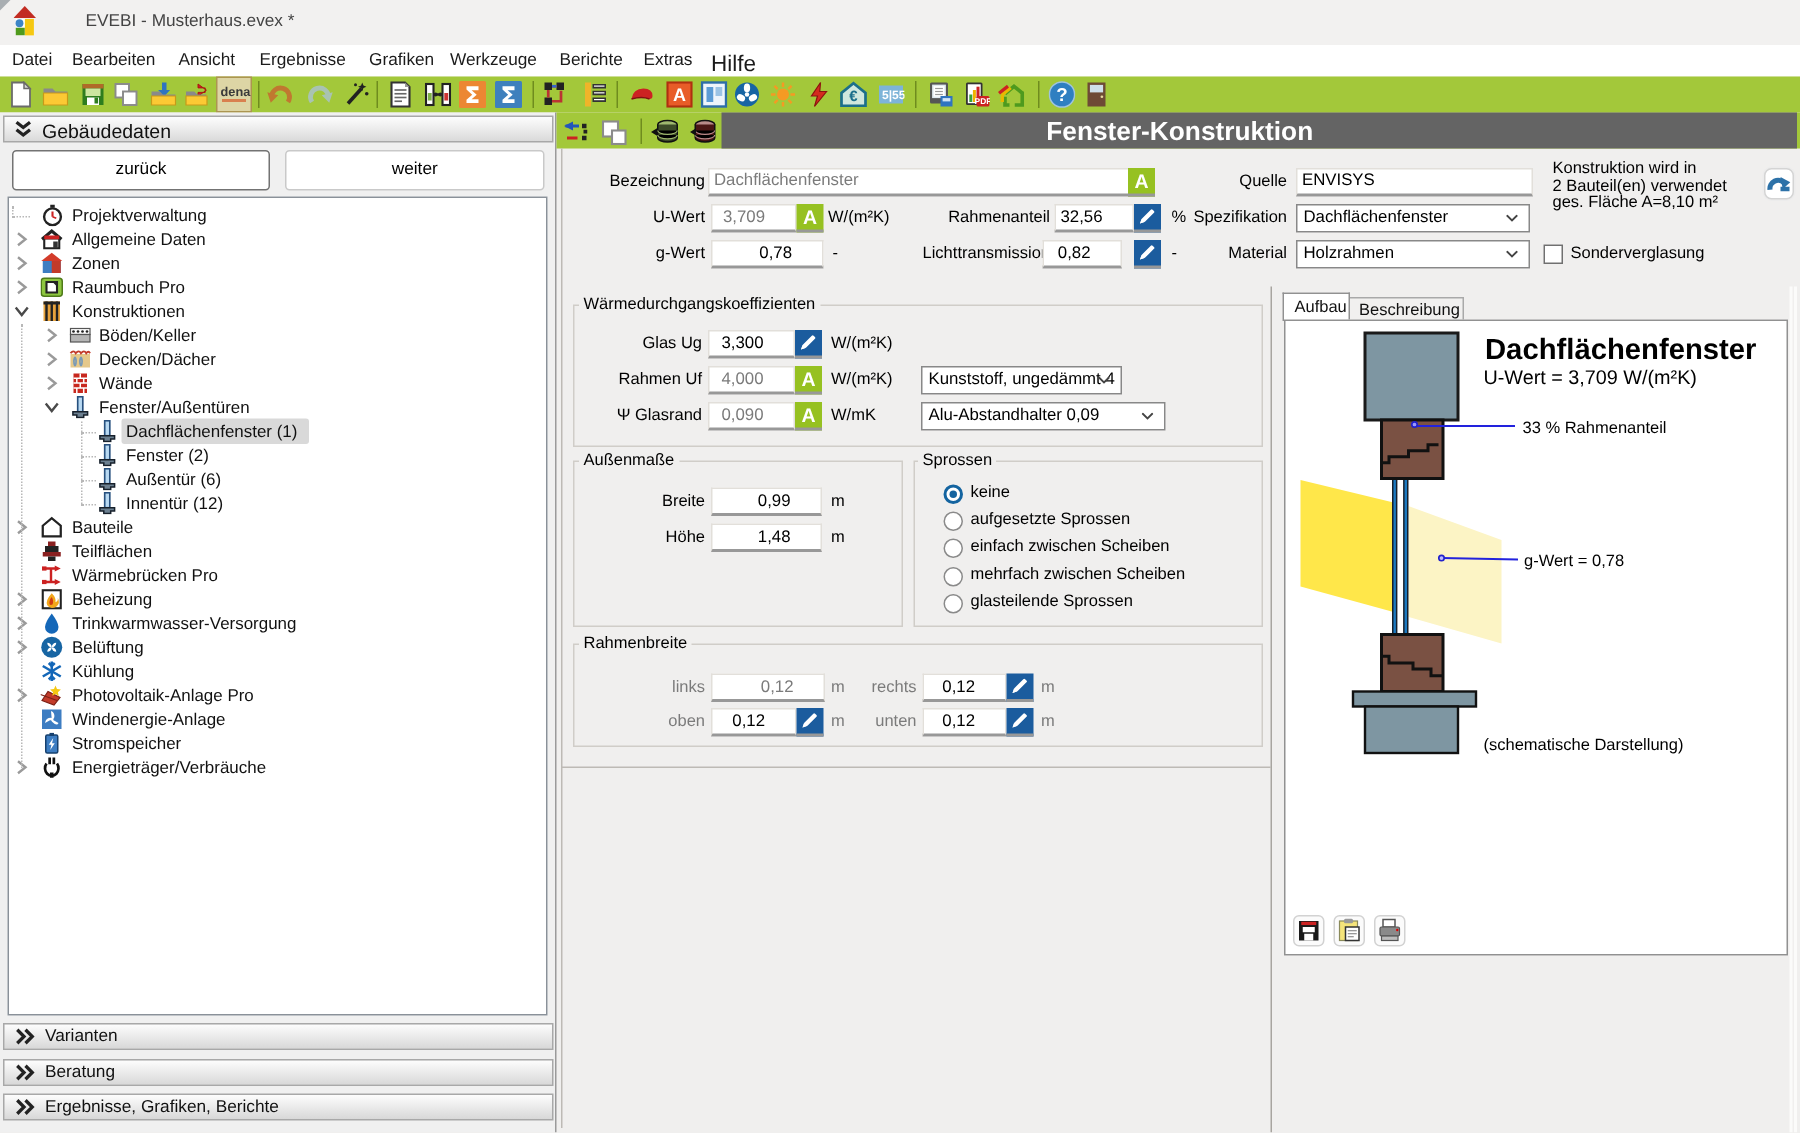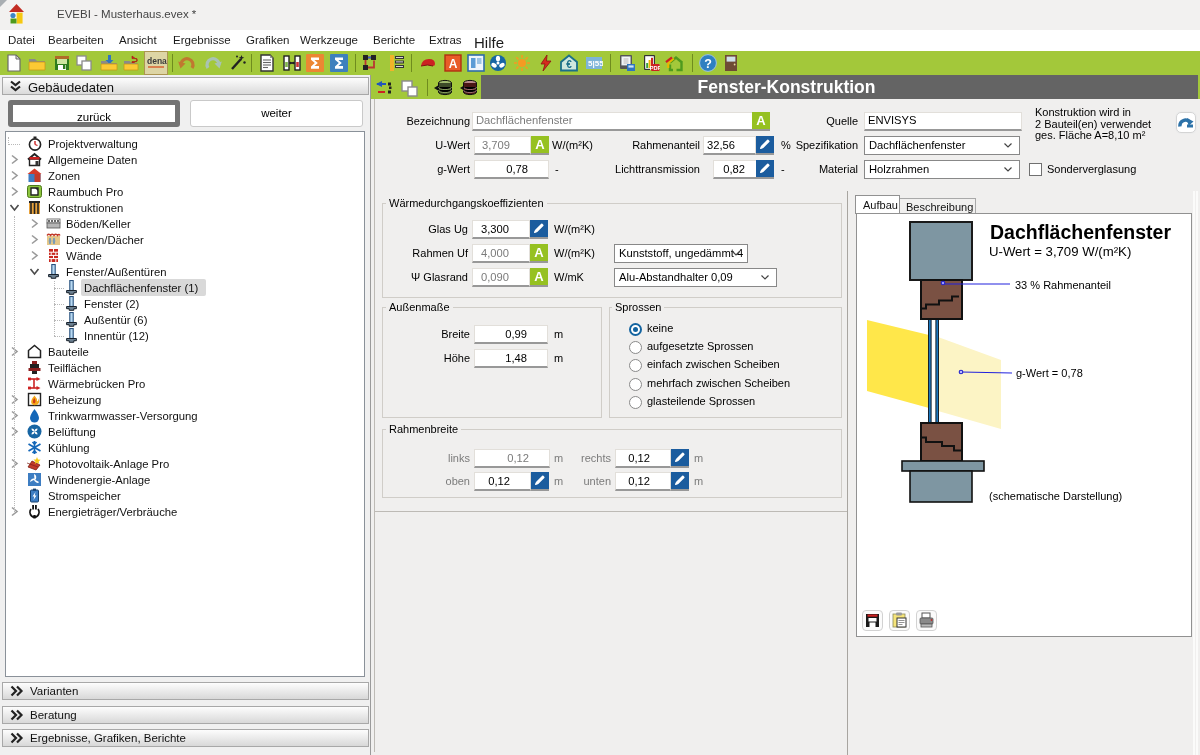--- a/index.html
+++ b/index.html
@@ -228,21 +228,21 @@
   </svg>
 <div class="ab" style="left:0;top:75px;width:371px;height:680px;background:#f0f0f0;border-right:1px solid #9a9a9a"></div>
 <div class="ab" style="left:2px;top:77px;width:367px;height:18px;background:linear-gradient(#fdfdfd,#dadada);border:1px solid #a8a8a8"></div>
 <svg class="ab" style="left:9px;top:80px" width="13" height="12" viewBox="0 0 13 12">
     <g fill="none" stroke="#222" stroke-width="2.2">
       <path d="M2,1.5 L6.5,5 L11,1.5"></path>
       <path d="M2,6.5 L6.5,10 L11,6.5"></path>
     </g>
   </svg>
 <div class="ab" style="left:28px;top:80px;font-size:13px;color:#111">Gebäudedaten</div>
-<div class="ab" style="left:8px;top:100px;width:172px;height:27px;background:#fff;border:5px solid #737373;border-radius:3px;text-align:center;font-size:11.5px;line-height:25px">zurück</div>
+<div class="ab" style="left:8px;top:100px;width:172px;height:27px;background:#fff;border:1px solid #737373;border-radius:3px;text-align:center;font-size:11.5px;line-height:25px">zurück</div>
 <div class="ab" style="left:190px;top:100px;width:173px;height:27px;background:#fff;border:1px solid #c9c9c9;border-radius:3px;text-align:center;font-size:11.5px;line-height:25px">weiter</div>
 <div class="ab" style="left:5px;top:131px;width:360px;height:546px;background:#fff;border:1px solid #8a9199"></div>
 <svg class="ab" style="left:27px;top:136px" width="15" height="15" viewBox="0 0 15 15">
     <circle cx="8" cy="8.5" r="5.6" fill="#fff" stroke="#222" stroke-width="1.6"></circle>
     <rect x="6.5" y="0.5" width="3" height="2" fill="#222"></rect>
     <line x1="8" y1="8.5" x2="8" y2="5" stroke="#c22" stroke-width="1.4"></line>
     <line x1="8" y1="8.5" x2="10.5" y2="9.5" stroke="#c22" stroke-width="1.2"></line>
   </svg>
 <div class="trow" style="left:48px;top:136px">Projektverwaltung</div>
 <svg class="ab" style="left:10px;top:154px" width="9" height="11" viewBox="0 0 9 11">
@@ -554,21 +554,21 @@
 <div class="lbl rl " style="left:700px;top:137px">Rahmenanteil</div>
 <div class="inp " style="left:703px;top:136px;width:53px">32,56</div>
 <div class="badge bP" style="left:756px;top:136px">
     <svg width="18" height="17" viewBox="0 0 18 17">
       <path d="M4,13 l1.2,-3.2 6,-6 a0.8,0.8 0 0 1 1.2,0 l0.9,0.9 a0.8,0.8 0 0 1 0,1.2 l-6,6 z" fill="#fff"></path>
       <path d="M4,13 l3,-1 -2,-2 z" fill="#fff"></path>
     </svg>
   </div>
 <div class="unit " style="left:781px;top:137px">%</div>
 <div class="lbl rl " style="left:700px;top:161px">Lichttransmission</div>
-<div class="inp " style="left:713px;top:160px;width:53px">0,82</div>
+<div class="inp " style="left:695px;top:160px;width:53px">0,82</div>
 <div class="badge bP" style="left:756px;top:160px">
     <svg width="18" height="17" viewBox="0 0 18 17">
       <path d="M4,13 l1.2,-3.2 6,-6 a0.8,0.8 0 0 1 1.2,0 l0.9,0.9 a0.8,0.8 0 0 1 0,1.2 l-6,6 z" fill="#fff"></path>
       <path d="M4,13 l3,-1 -2,-2 z" fill="#fff"></path>
     </svg>
   </div>
 <div class="unit " style="left:781px;top:161px">-</div>
 <div class="lbl rl " style="left:858px;top:113px">Quelle</div>
 <div class="inp " style="left:864px;top:112px;width:158px"></div>
 <div class="ab" style="left:868px;top:112px;font-size:11.2px;line-height:17px;color:#000">ENVISYS</div>

